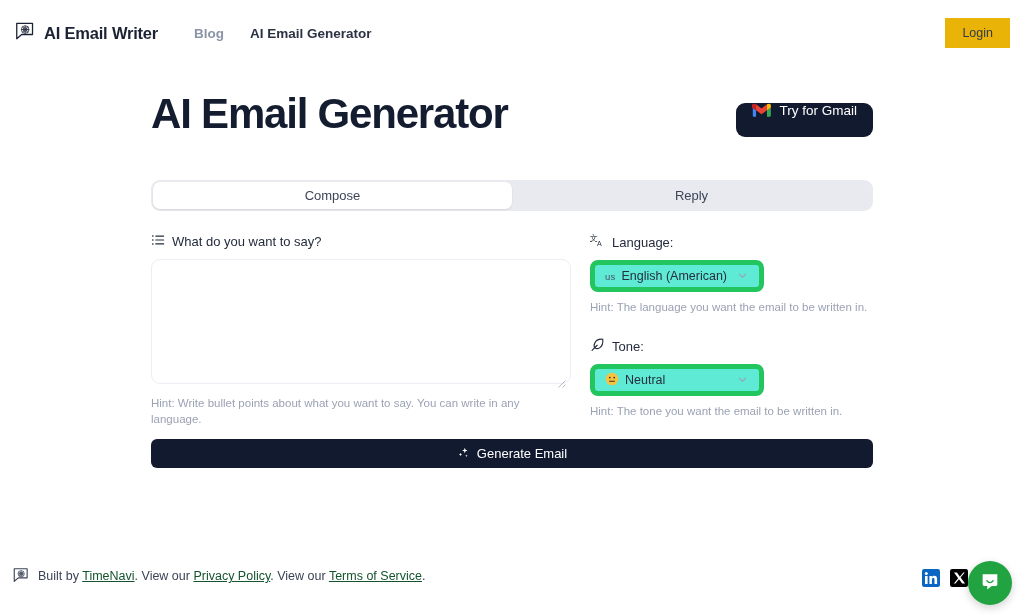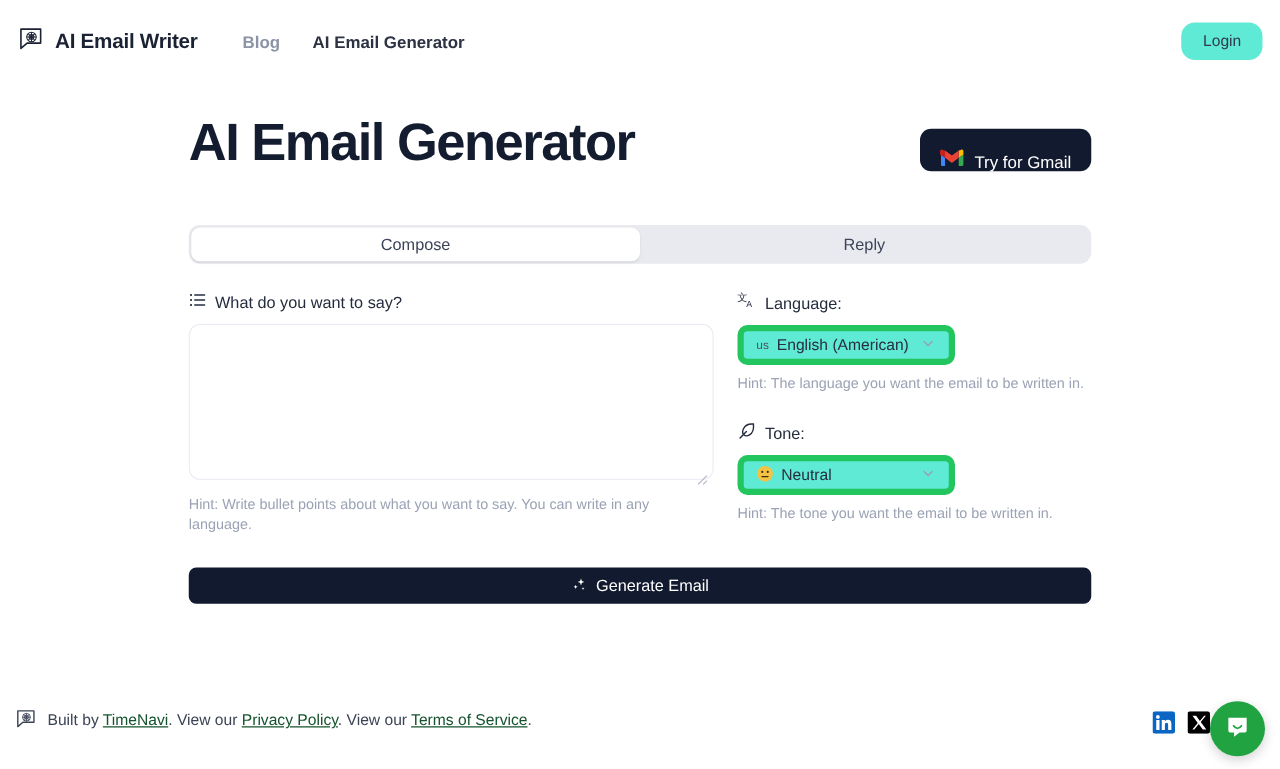--- a/index.html
+++ b/index.html
@@ -23,38 +23,38 @@
     text-align: center;
   }
   .brand-name {
     font-size: 16.5px; font-weight: bold; color: #1b2233; letter-spacing: -0.2px;
   }
   .nav { display: flex; align-items: center; gap: 26px; margin-left: 36px; font-weight: bold; }
   .nav-link { font-size: 13.5px; color: #8b93a7; text-decoration: none; }
   .nav-link.active { color: #2c3242; }
   .login-btn {
     position: absolute; right: 14px; top: 18px;
-    background: #5eead4; border: none; border-radius: 11px;
+    background: #eab308; border: none; border-radius: 0;
     padding: 8px 17px; font-size: 12.5px; color: #303a4e;
     font-family: "Liberation Sans", sans-serif; cursor: pointer;
   }
 
   
   .main { position: absolute; left: 151px; top: 92px; width: 722px; }
 
   .title-row {
     display: flex; align-items: flex-start; justify-content: space-between;
     height: 56px;
   }
   .page-title {
     font-size: 42px; font-weight: bold; color: #141c30;
     margin: 0; line-height: 1.05; letter-spacing: -1.2px;
   }
   .gmail-btn {
-    display: flex; align-items: flex-end; gap: 9px;
+    display: flex; align-items: flex-start; gap: 9px;
     background: #111a2e; color: #ffffff;
     border: none; border-radius: 9px;
     height: 34px; padding: 0 16px; margin-top: 11px;
     font-size: 13.5px; font-family: "Liberation Sans", sans-serif;
     cursor: pointer; white-space: nowrap;
   }
 
   
   .tabs {
     margin-top: 32px;
@@ -107,21 +107,21 @@
   }
   .flag-badge {
     font-size: 9.5px; color: #4a5366; letter-spacing: 0.2px;
   }
   .chev { position: absolute; right: 11px; top: 50%; transform: translateY(-50%); }
   .field-block { margin-bottom: 0; }
   .field-block + .field-block { margin-top: 22px; }
 
   
   .generate-btn {
-    margin-top: 26px; width: 722px; height: 29px;
+    margin-top: 12px; width: 722px; height: 29px;
     background: #111a2e; color: #fff; border: none; border-radius: 6px;
     display: flex; align-items: center; justify-content: center; gap: 7px;
     font-size: 13px; font-family: "Liberation Sans", sans-serif; cursor: pointer;
   }
 
   
   .footer {
     position: absolute; left: 12px; bottom: 28px;
     display: flex; align-items: center; gap: 8px;
     font-size: 12.5px; color: #3b4356;

